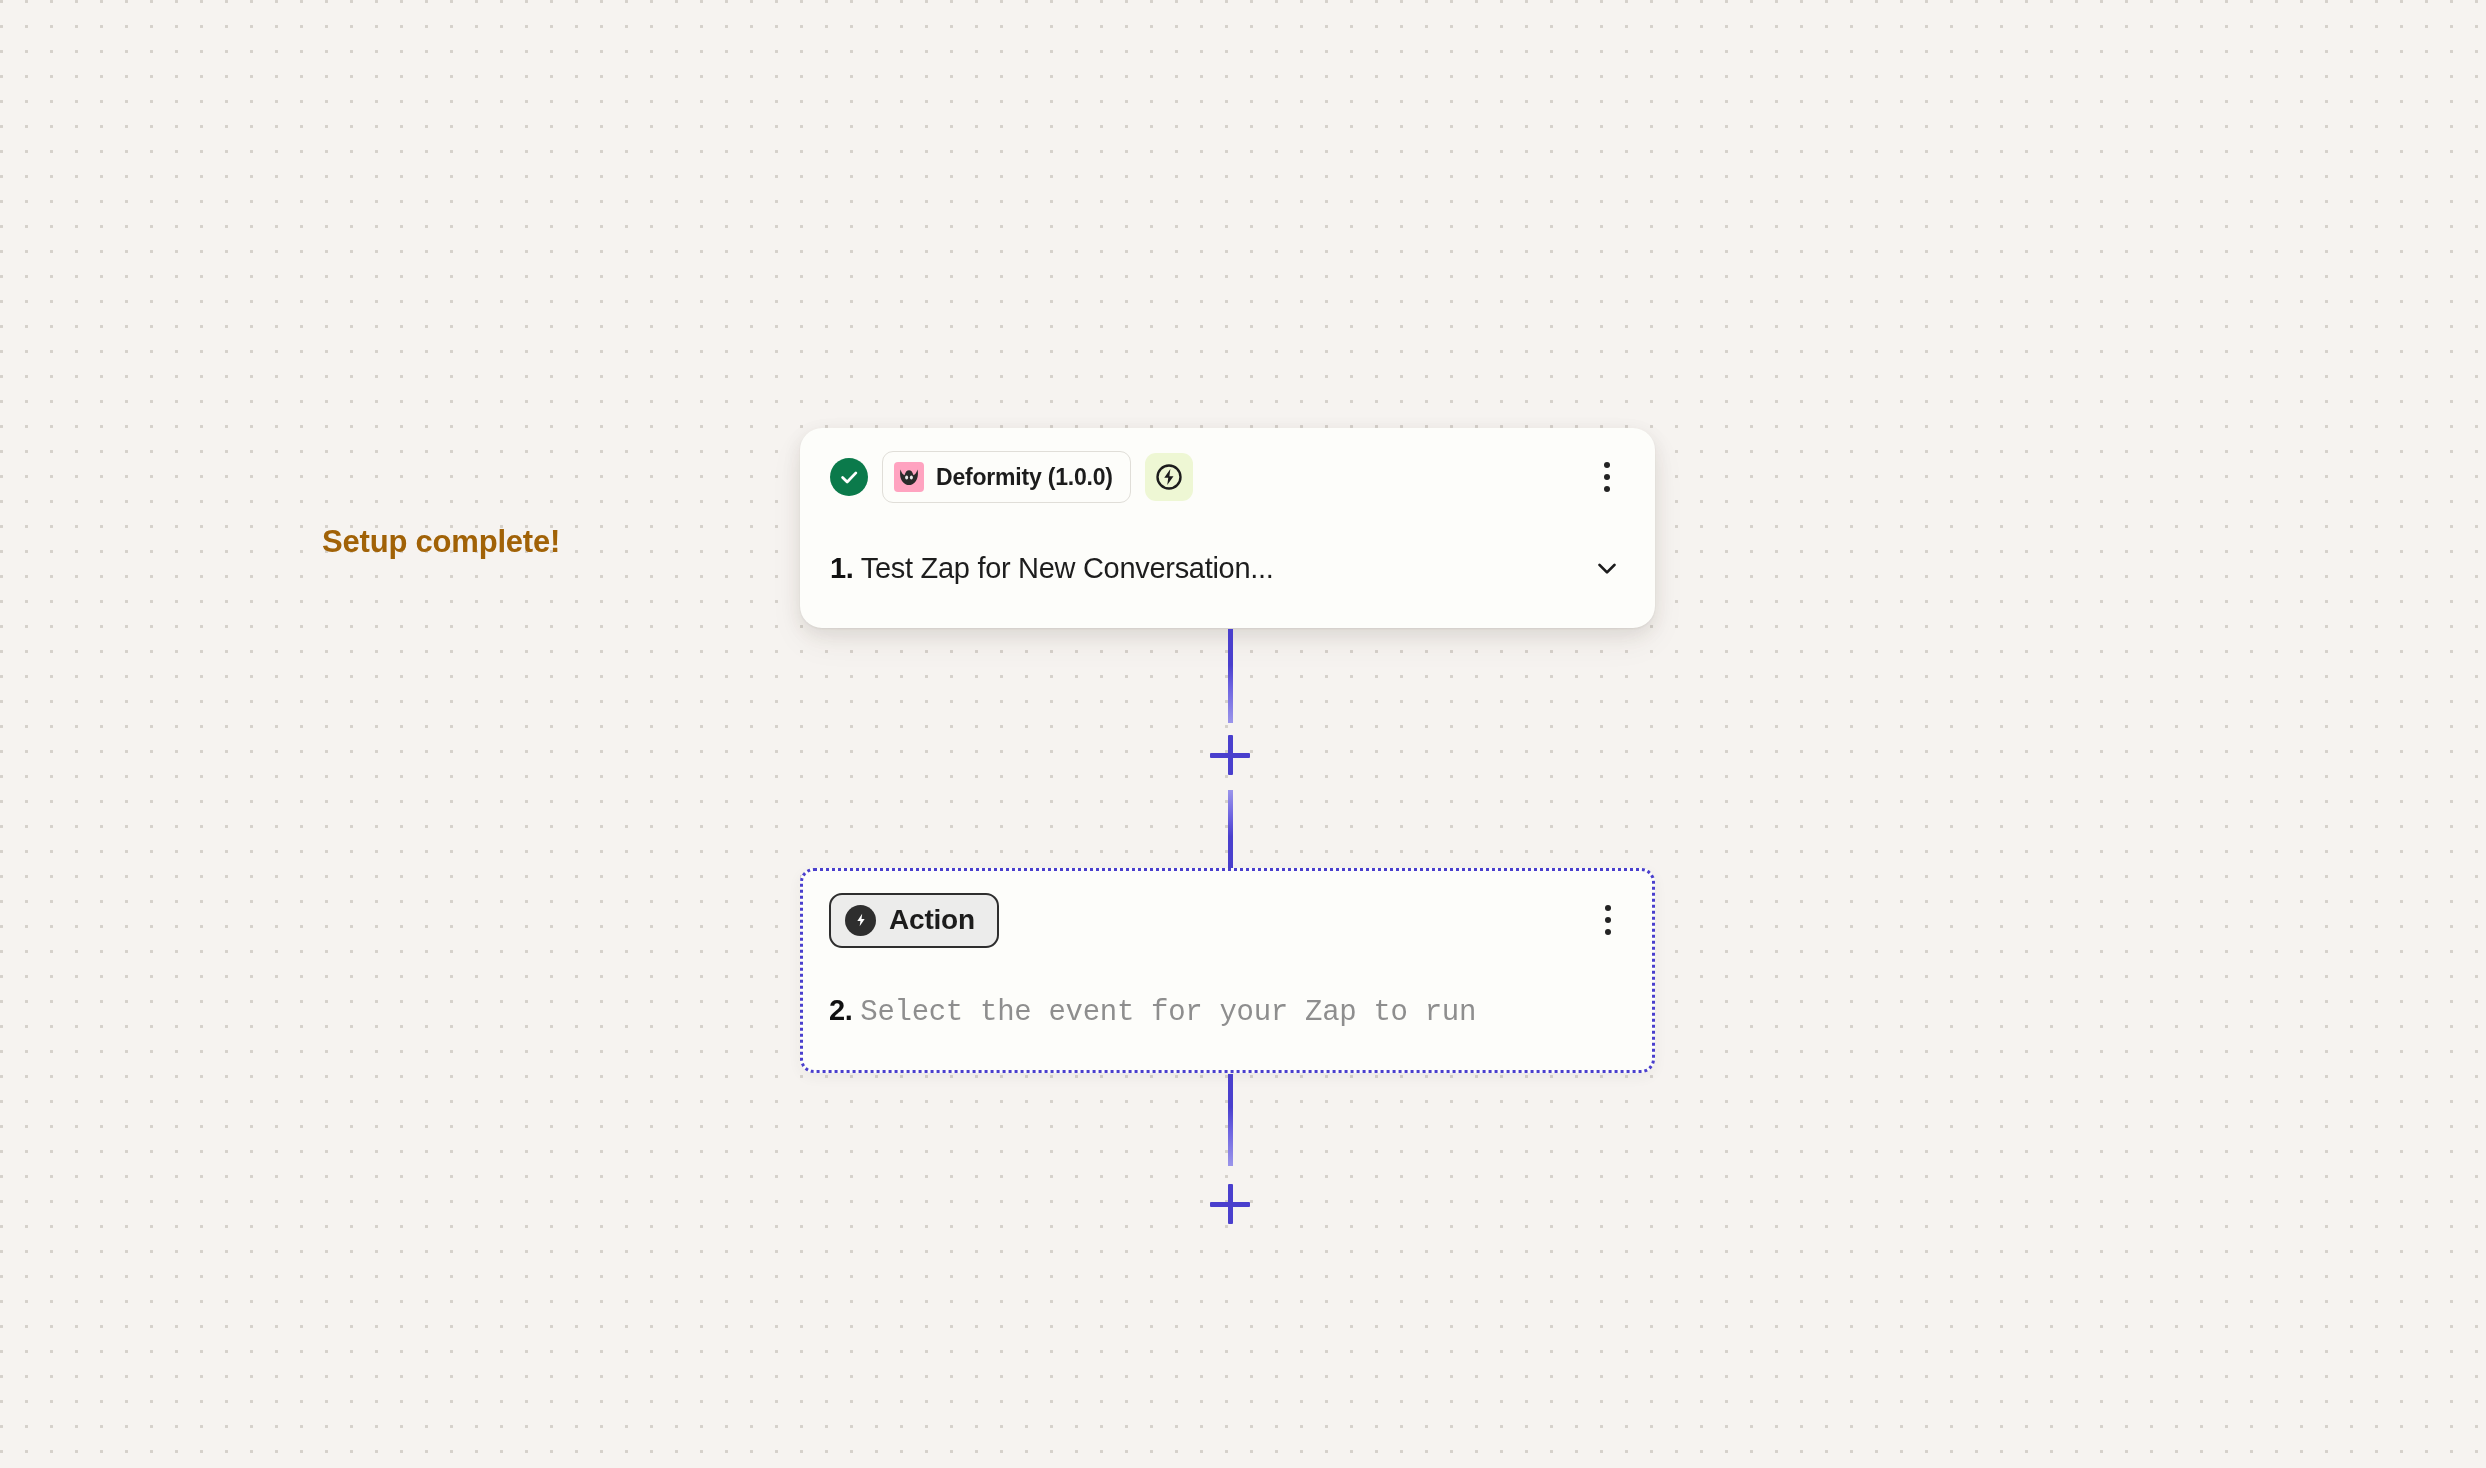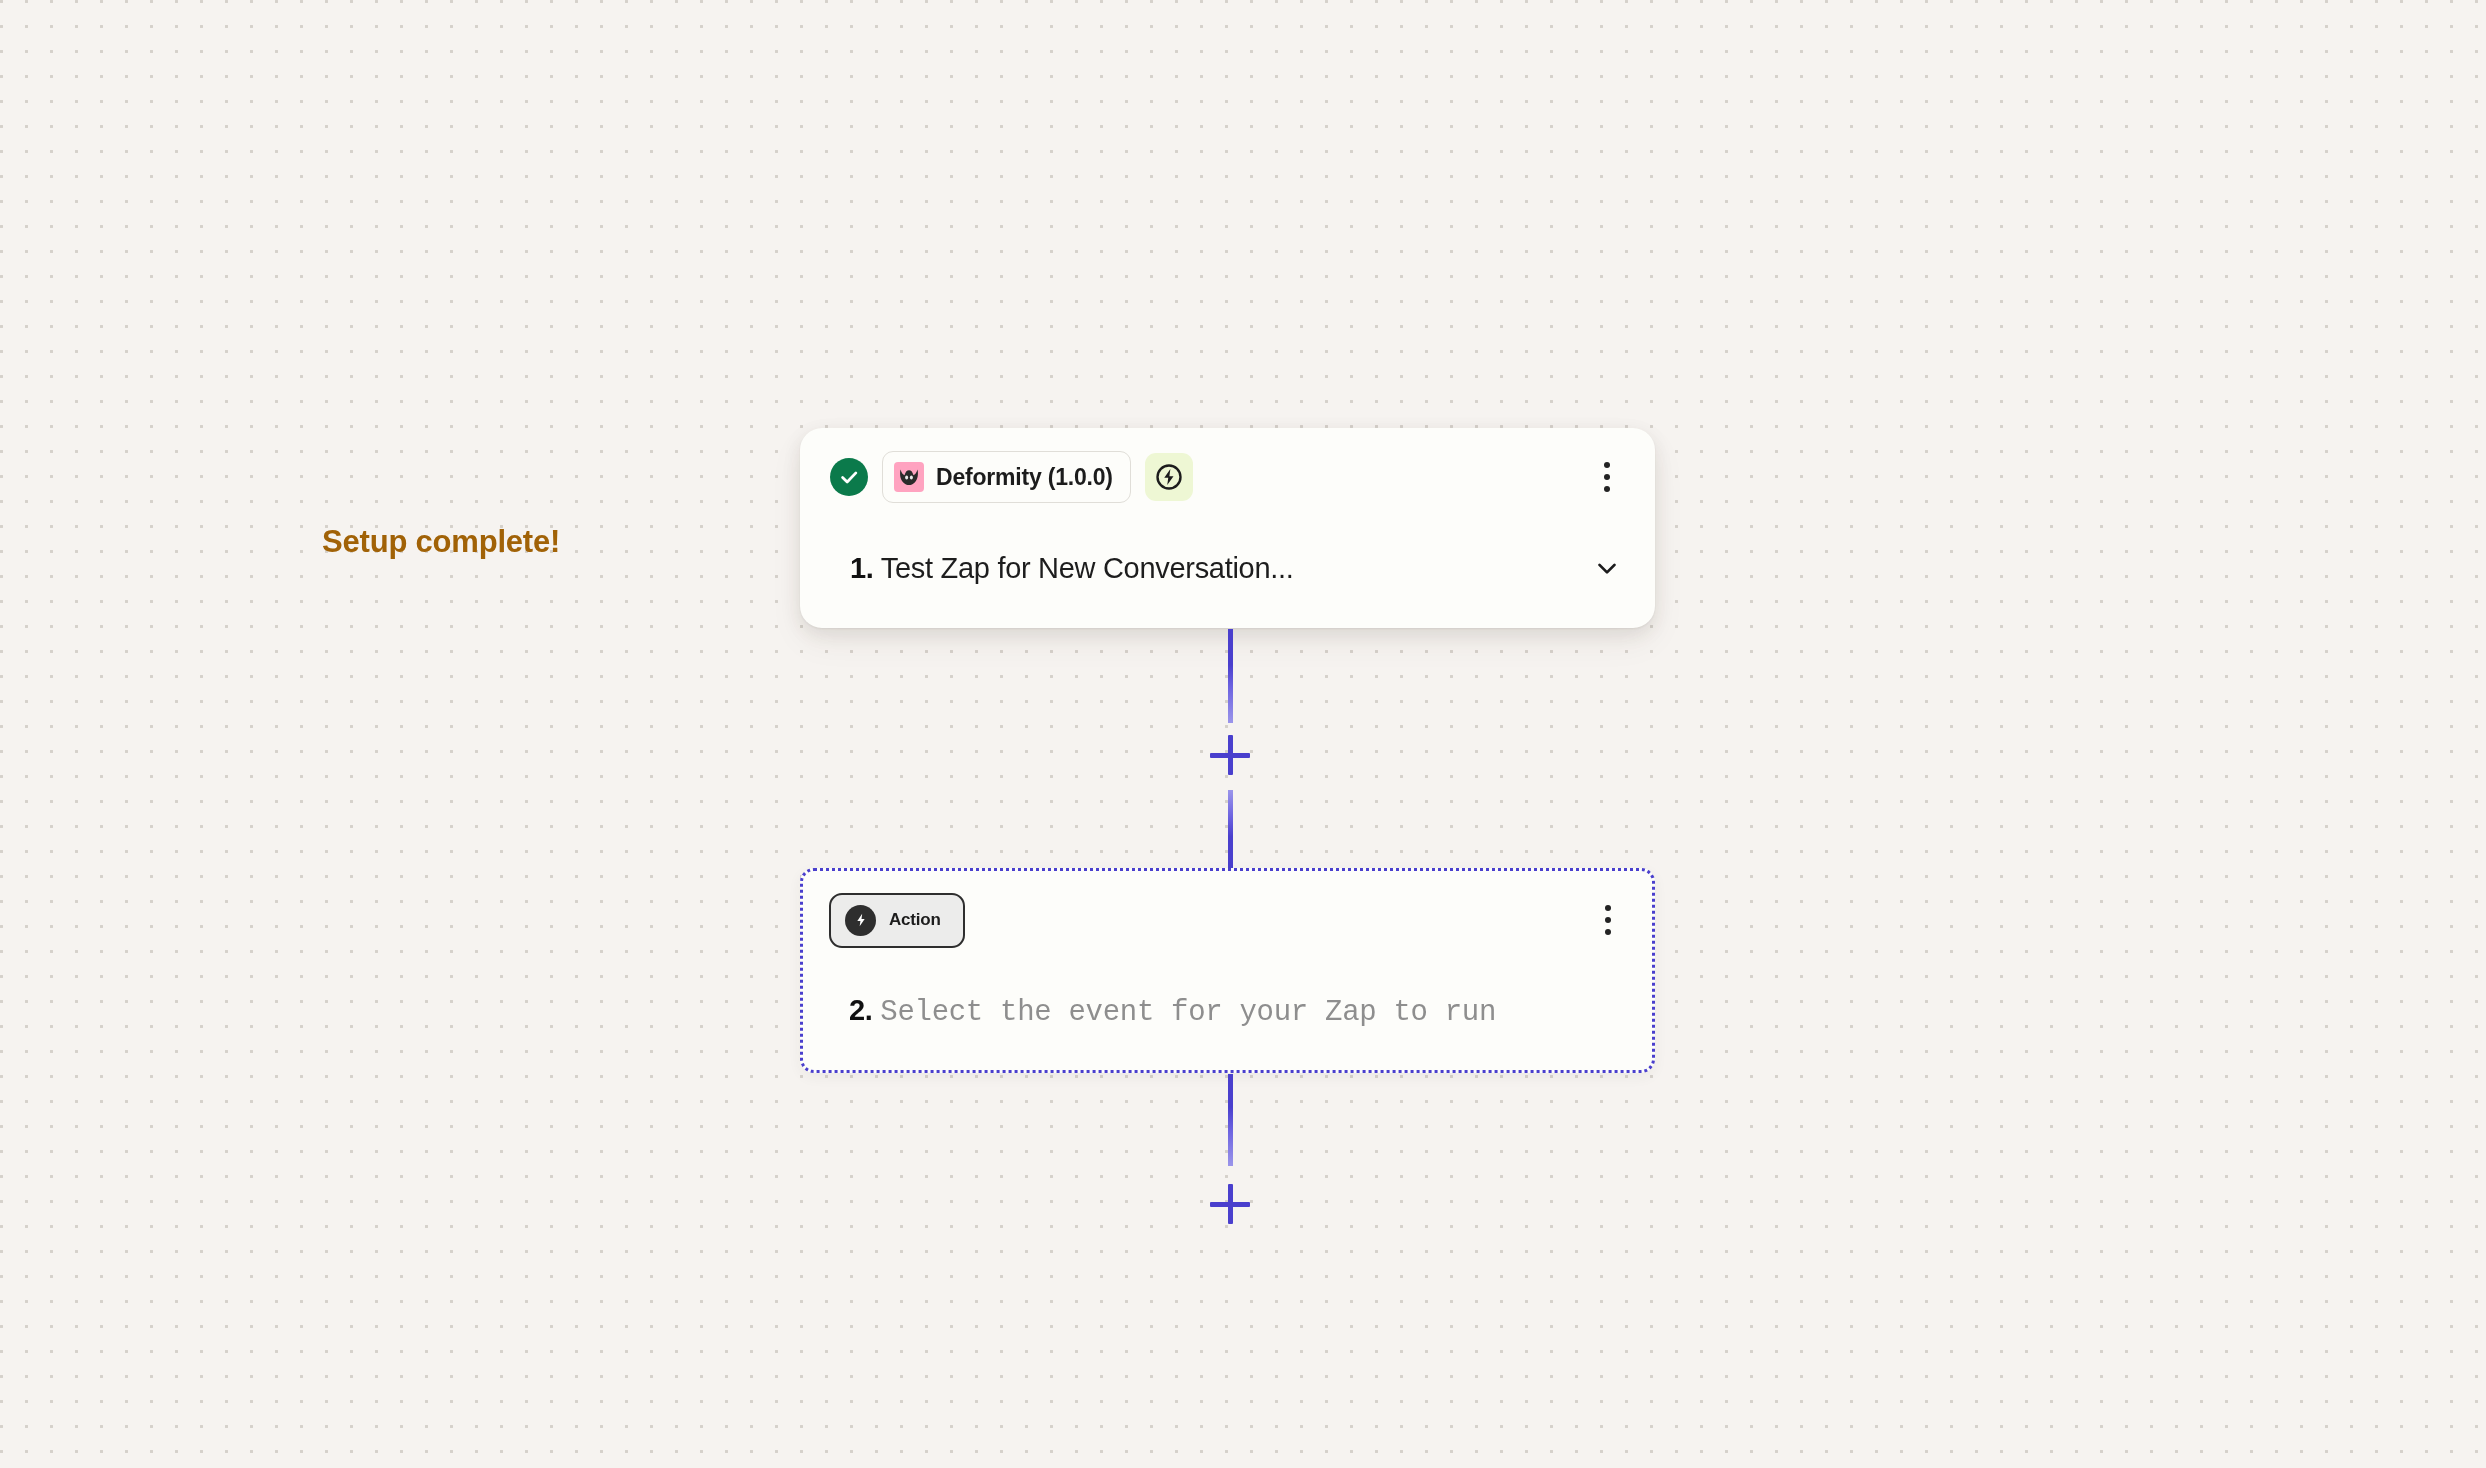--- a/index.html
+++ b/index.html
@@ -132,21 +132,21 @@
     align-items: center;
     gap: 13px;
     height: 55px;
     padding: 0 22px 0 14px;
     background: #ececeb;
     border: 2px solid #2e2e2e;
     border-radius: 13px;
     flex: none;
   }
   .action-pill-label {
-    font-size: 17px;
+    font-size: 28px;
     font-weight: 700;
     color: #1c1c1c;
     letter-spacing: -0.2px;
   }
   .pill-bolt {
     width: 31px; height: 31px;
     border-radius: 50%;
     background: #2e2e2e;
     display: flex; align-items: center; justify-content: center;
     flex: none;
@@ -169,21 +169,20 @@
     background: #232323;
     display: block;
   }
 
   
   .node-title-row {
     display: flex;
     align-items: center;
     padding: 0 30px;
     height: 84px;
-    margin-left: 20px;
   }
   #node-action .node-title-row { padding: 0 26px; }
 
   .node-title {
     font-size: 29px;
     letter-spacing: -0.3px;
     white-space: nowrap;
     overflow: hidden;
   }
   .node-title .step-num { font-weight: 700; color: #111111; }

